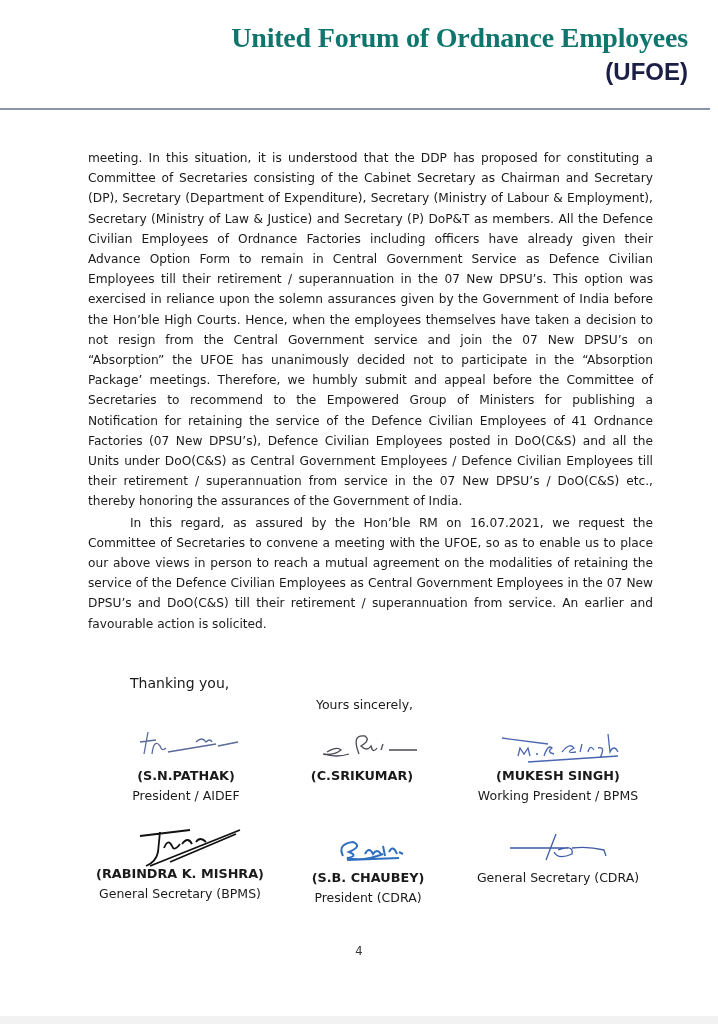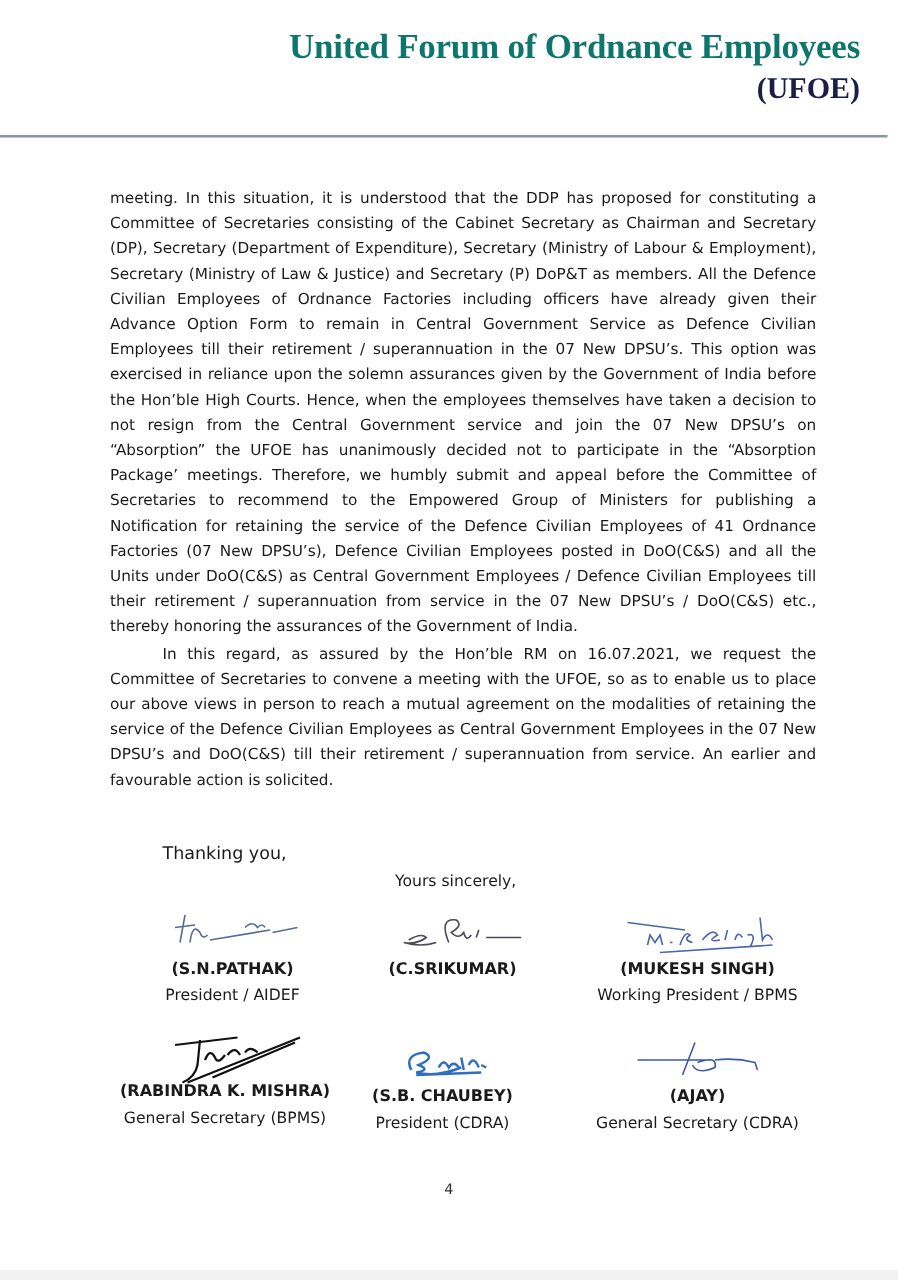--- a/index.html
+++ b/index.html
@@ -1,18 +1,18 @@
 <!DOCTYPE html>
 <html><head>
 <meta charset="utf-8">
 <style>
   html, body { margin:0; padding:0; background:#ffffff; }
   body { width:718px; height:1024px; position:relative; overflow:hidden; font-family:"DejaVu Sans", sans-serif; color:#1a1a1a; }
   .header-title { position:absolute; right:30px; top:22px; font-family:"Liberation Serif", "DejaVu Serif", serif; font-weight:bold; font-size:28px; color:#0f766e; letter-spacing:-0.2px; white-space:nowrap; }
-  .header-abbr { position:absolute; right:30px; top:58px; font-family:Liberation Serif, serif; font-weight:bold; font-size:24px; color:#1b1f45; white-space:nowrap; }
+  .header-abbr { position:absolute; right:30px; top:58px; font-family:Liberation Sans, sans-serif; font-weight:bold; font-size:24px; color:#1b1f45; white-space:nowrap; }
   .header-rule { position:absolute; left:0; right:8px; top:108px; height:2px; background:#8a95ad; }
   .body { position:absolute; left:87px; top:147px; width:567px; font-family:"DejaVu Sans", sans-serif; font-size:12.2px; line-height:20.2px; text-align:justify; color:#1a1a1a; }
   .body p { margin:1px; }
   .body p.indent { text-indent:42px; }
   .thanks { position:absolute; left:130px; top:675px; font-size:14px; }
   .yours { position:absolute; left:316px; top:697px; font-size:12.5px; }
   .sig-block { position:absolute; width:200px; text-align:center; }
   .sig-img { height:42px; display:block; margin:0 auto; }
   .sig-name { font-weight:bold; font-size:12.8px; line-height:20px; white-space:nowrap; }
   .sig-role { font-size:12.5px; line-height:20px; white-space:nowrap; }
@@ -60,30 +60,29 @@
 </div>
 
 <div class="sig-block" style="left:80px; top:822px;">
   <svg class="sig-img" width="140" height="48" viewBox="0 0 140 48" style="height:48px">
     <path d="M30 14 L80 8 M50 10 L48 30 Q46 40 36 44 M54 26 Q58 16 62 24 Q64 30 70 22 M72 22 Q78 14 82 22 M86 20 Q90 14 96 20 M40 44 L130 8 M60 40 L126 12" fill="none" stroke="#111" stroke-width="1.8"></path>
   </svg>
   <div class="sig-name" style="margin-top:-6px">(RABINDRA K. MISHRA)</div>
   <div class="sig-role">General Secretary (BPMS)</div>
 </div>
 
-<div class="sig-block" style="left:254px; top:826px;">
+<div class="sig-block" style="left:268px; top:826px;">
   <svg class="sig-img" width="130" height="42" viewBox="0 0 130 42">
     <path d="M40 30 Q34 18 50 16 Q60 20 46 26 Q56 30 44 32 Q60 36 80 28 M62 28 Q66 20 70 28 Q74 22 78 28 M80 20 L82 30 M86 26 Q90 18 94 28 M96 26 L100 28 M44 34 L96 32" fill="none" stroke="#2f6fc0" stroke-width="2"></path>
   </svg>
   <div class="sig-name">(S.B. CHAUBEY)</div>
   <div class="sig-role">President (CDRA)</div>
 </div>
 
 <div class="sig-block" style="left:458px; top:826px;">
   <svg class="sig-img" width="140" height="42" viewBox="0 0 140 42">
     <path d="M22 22 L80 22 M68 8 L58 34 M70 24 Q86 18 84 28 Q70 34 66 26 M84 22 Q100 20 116 24 L118 30" fill="none" stroke="#3e5aa8" stroke-width="1.3"></path>
   </svg>
-  <div class="sig-name">(AJAY)</div>
   <div class="sig-role">General Secretary (CDRA)</div>
 </div>
 
 <div class="page-num">4</div>
 <div class="bottom-band"></div>
 
 </body></html>

